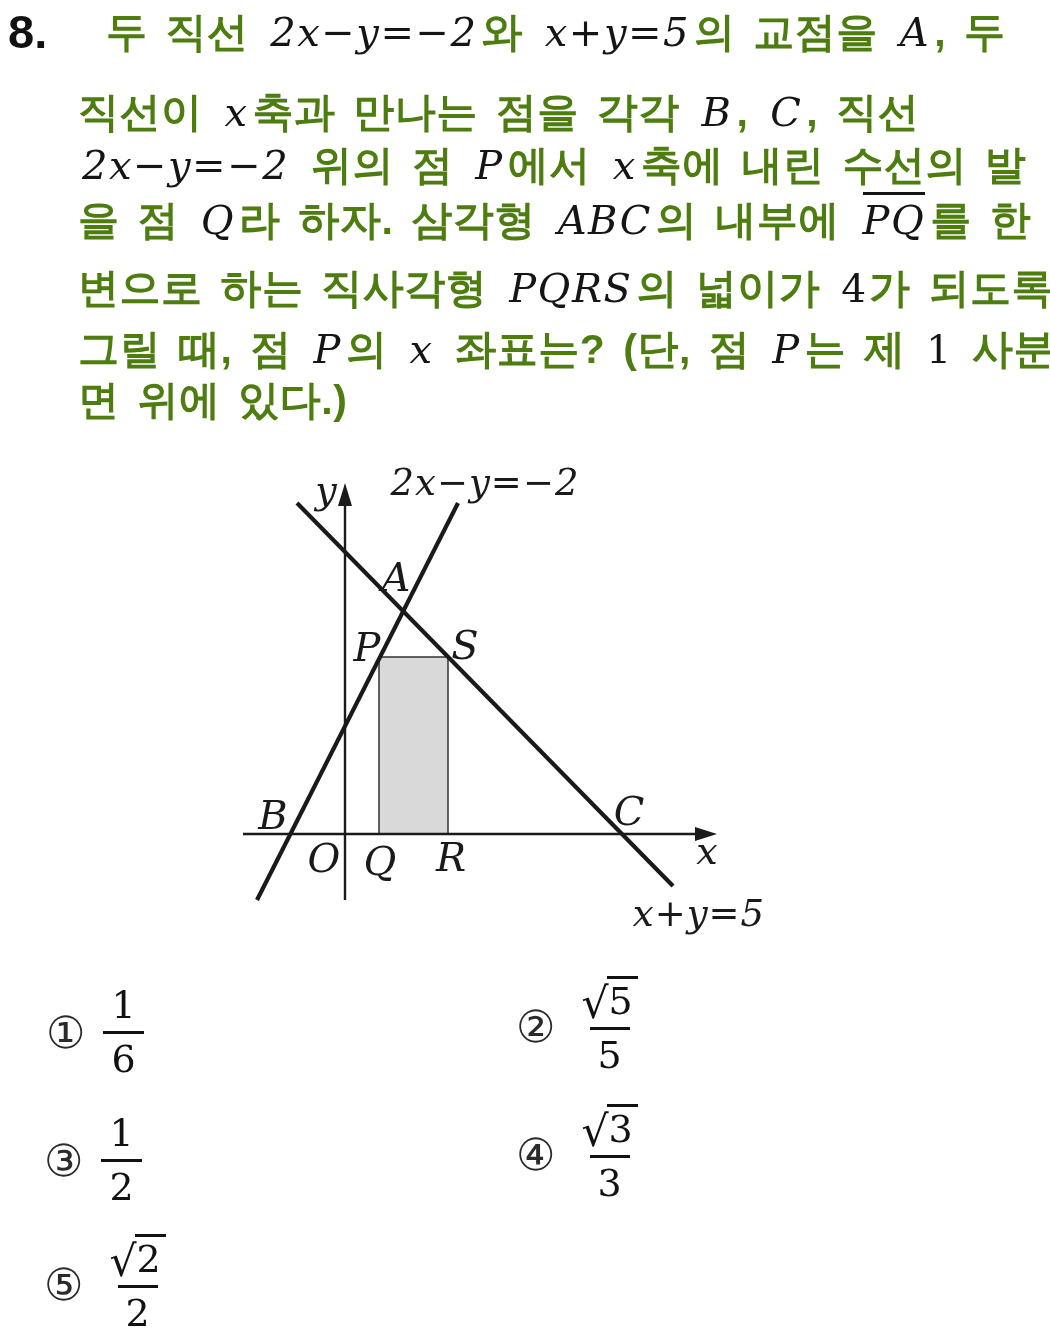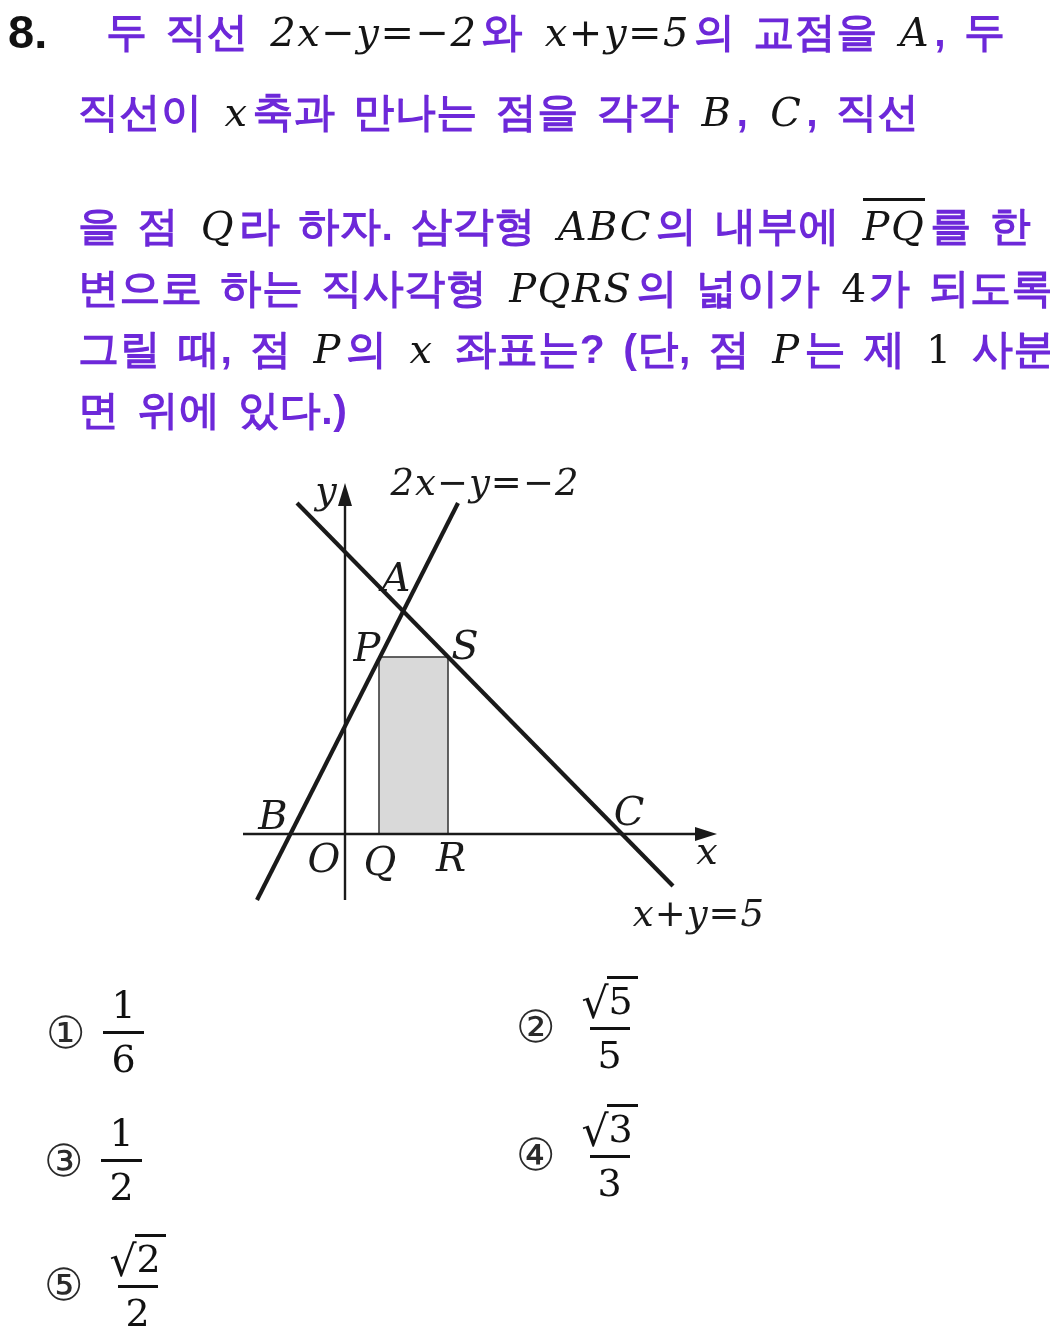--- a/index.html
+++ b/index.html
@@ -25,21 +25,21 @@
     position: absolute;
     left: 78px;
     white-space: pre;
     line-height: 1.2;
   }
   .tline.first { padding-left: 28px; }
   .seg-kor {
     font-family: "Liberation Sans", sans-serif;
     font-weight: 800;
     font-size: 41px;
-    color: #6d28d9;
+    color: #4d7c0f;
     letter-spacing: 0.5px;
     word-spacing: 6px;
   }
   .seg-math {
     font-family: "DejaVu Serif", serif;
     font-style: italic;
     font-size: 40px;
     color: #151515;
     letter-spacing: 1.5px;
     margin: 0 4px;
@@ -104,28 +104,29 @@
 <body>
 
 <div class="page">
 
   <div class="qnum">8.</div>
 
   <div class="tline first" style="top:8px"><span class="seg-kor">두 직선 </span><span class="seg-math">2x−y=−2</span><span class="seg-kor">와 </span><span class="seg-math">x+y=5</span><span class="seg-kor">의 교점을 </span><span class="seg-math">A</span><span class="seg-kor">, 두</span></div>
 
   <div class="tline" style="top:88px"><span class="seg-kor">직선이 </span><span class="seg-math">x</span><span class="seg-kor">축과 만나는 점을 각각 </span><span class="seg-math">B</span><span class="seg-kor">, </span><span class="seg-math">C</span><span class="seg-kor">, 직선</span></div>
 
-
-  <div class="tline" style="top:202px"><span class="seg-kor">을 점 </span><span class="seg-math">Q</span><span class="seg-kor">라 하자. 삼각형 </span><span class="seg-math">ABC</span><span class="seg-kor">의 내부에 </span><span class="seg-ovl">PQ</span><span class="seg-kor">를 한</span></div>
+  <div class="tline" style="top:141px"><span class="seg-math">2x−y=−2</span><span class="seg-kor"> 위의 점 </span><span class="seg-math">P</span><span class="seg-kor">에서 </span><span class="seg-math">x</span><span class="seg-kor">축에 내린 수선의 발</span></div>
+
+  <div class="tline" style="top:196px"><span class="seg-kor">을 점 </span><span class="seg-math">Q</span><span class="seg-kor">라 하자. 삼각형 </span><span class="seg-math">ABC</span><span class="seg-kor">의 내부에 </span><span class="seg-ovl">PQ</span><span class="seg-kor">를 한</span></div>
 
   <div class="tline" style="top:264px"><span class="seg-kor">변으로 하는 직사각형 </span><span class="seg-math">PQRS</span><span class="seg-kor">의 넓이가 </span><span class="seg-num">4</span><span class="seg-kor">가 되도록</span></div>
 
   <div class="tline" style="top:325px"><span class="seg-kor">그릴 때, 점 </span><span class="seg-math">P</span><span class="seg-kor">의 </span><span class="seg-math">x</span><span class="seg-kor"> 좌표는? (단, 점 </span><span class="seg-math">P</span><span class="seg-kor">는 제 </span><span class="seg-num">1</span><span class="seg-kor"> 사분</span></div>
 
-  <div class="tline" style="top:386px"><span class="seg-kor">면 위에 있다.)</span></div>
+  <div class="tline" style="top:376px"><span class="seg-kor">면 위에 있다.)</span></div>
 
   <svg class="figure" viewBox="0 0 552 500">
 
     <rect x="151" y="207" width="69" height="177" fill="#d9d9d9" stroke="#3c3c3c" stroke-width="1.6"></rect>
 
     <line x1="15" y1="384" x2="470" y2="384" stroke="#1a1a1a" stroke-width="2.4"></line>
     <polygon points="489,384 467,377 467,391" fill="#1a1a1a"></polygon>
     <line x1="117" y1="450" x2="117" y2="48" stroke="#1a1a1a" stroke-width="2.4"></line>
     <polygon points="117,33 110,56 124,56" fill="#1a1a1a"></polygon>
 

